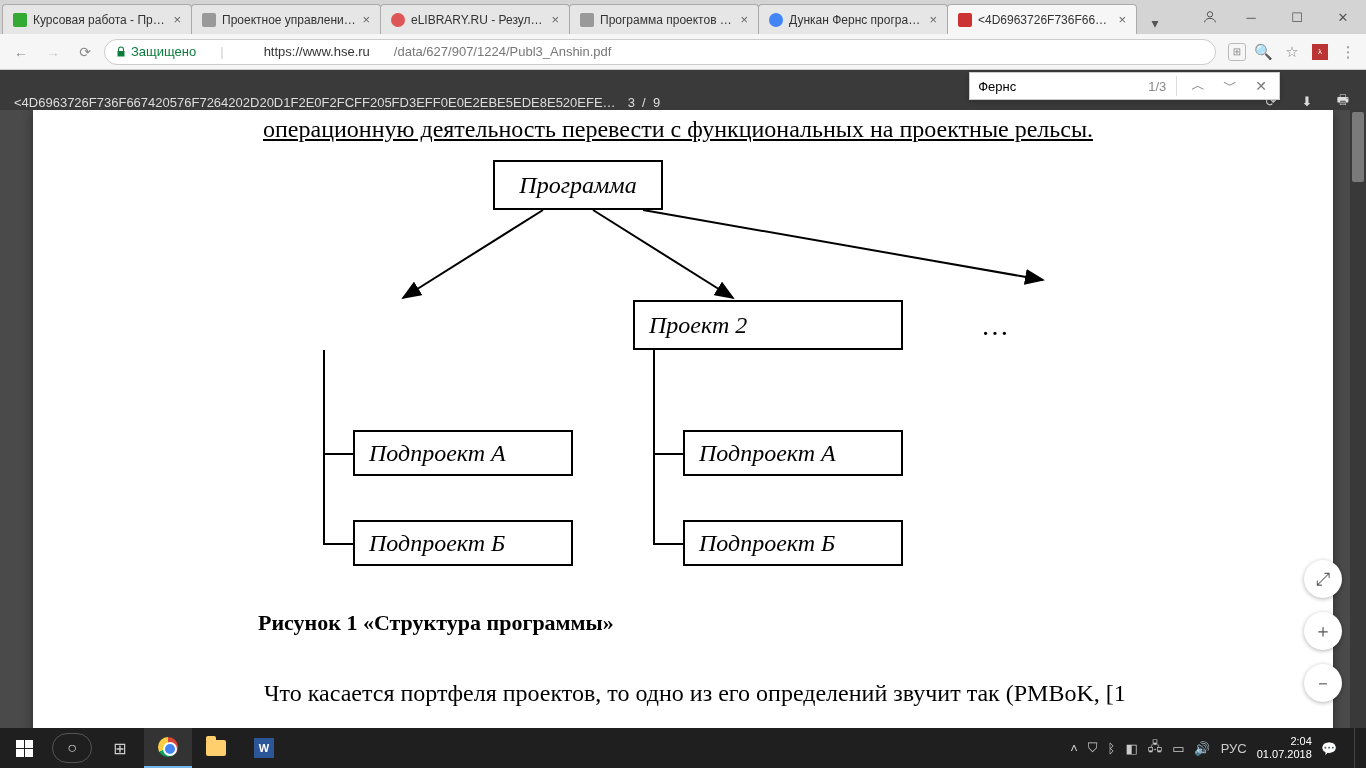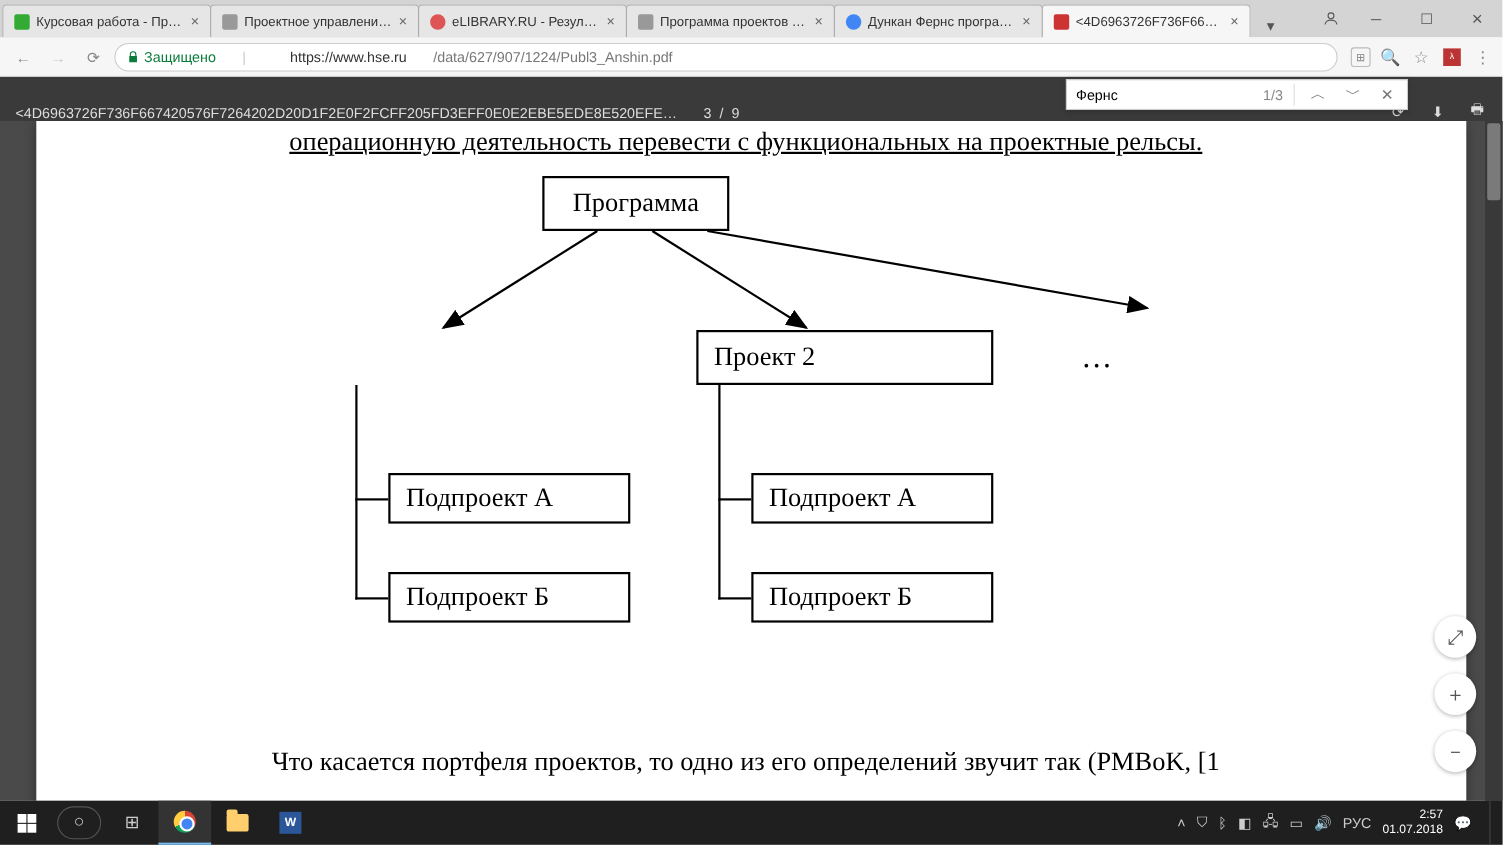--- a/index.html
+++ b/index.html
@@ -27,37 +27,37 @@
     .omnibox{flex:1;height:26px;border:1px solid #ccc;border-radius:13px;background:#fff;display:flex;align-items:center;padding:0 10px;font-size:13px;color:#333;gap:24px;overflow:hidden;}
     .secure{display:flex;align-items:center;gap:4px;color:#0a7c3b;flex:0 0 auto;}
     .url-host{color:#333;margin-left:16px;}
     .url-path{color:#777;}
     .addr-icons{display:flex;align-items:center;gap:8px;margin-left:6px;}
     .addr-icon{width:20px;height:20px;display:flex;align-items:center;justify-content:center;color:#888;font-size:15px;}
     .pdf-square{width:16px;height:16px;background:#b33;color:#fff;font-size:8px;display:flex;align-items:center;justify-content:center;}
     
     .pdfbar{height:40px;background:#3a3a3a;color:#ddd;display:flex;align-items:flex-end;padding:0 14px;font-size:13px;position:relative;}
     .pdfname{flex:0 1 auto;white-space:nowrap;overflow:hidden;text-overflow:ellipsis;max-width:680px;}
-    .pdfpage{margin-left:24px;white-space:nowrap;}
+    .pdfpage{margin-left:12px;white-space:nowrap;}
     .pdf-right{margin-left:auto;display:flex;align-items:center;gap:18px;}
     .pdf-ico{width:18px;height:18px;display:flex;align-items:center;justify-content:center;color:#ddd;}
     
     .findbar{position:absolute;right:86px;top:0;height:28px;background:#fff;border:1px solid #ccc;box-shadow:0 2px 6px rgba(0,0,0,.2);display:flex;align-items:center;padding:0 8px;gap:10px;color:#333;font-size:13px;z-index:5;margin-top:2px;}
     .findbar input{border:none;outline:none;font-size:13px;width:160px;}
     .find-count{color:#888;}
     .find-sep{width:1px;height:20px;background:#ddd;}
     .find-arrow,.find-close{color:#777;font-size:14px;padding:0 4px;}
     
     .docwrap{position:absolute;left:0;right:0;top:110px;bottom:40px;background:#4a4a4a;display:flex;justify-content:center;overflow:hidden;}
     .page{background:#fff;width:1300px;min-height:900px;margin-top:0;position:relative;font-family:"Times New Roman",serif;color:#000;box-shadow:0 2px 10px rgba(0,0,0,.4);}
     .page .para-top{position:absolute;left:230px;top:6px;font-size:24px;white-space:nowrap;text-decoration:underline;}
-    .diagram{position:absolute;left:180px;top:40px;width:960px;height:470px;}
+    .diagram{position:absolute;left:180px;top:40px;width:960px;height:470px;font-style:italic;}
     .box{position:absolute;border:2px solid #000;font-size:24px;display:flex;align-items:center;padding:0 14px;background:#fff;}
     .caption{position:absolute;left:225px;top:500px;font-weight:bold;font-size:22px;}
-    .para-bottom{position:absolute;left:214px;top:570px;font-size:24px;white-space:nowrap;}
+    .para-bottom{position:absolute;left:231px;top:570px;font-size:24px;white-space:nowrap;}
     .ellips{position:absolute;font-size:28px;}
     
     .vline{position:absolute;border-left:2px solid #000;}
     .hline{position:absolute;border-top:2px solid #000;}
     
     .zoomstack{position:absolute;right:24px;bottom:66px;display:flex;flex-direction:column;gap:14px;align-items:center;z-index:6;}
     .zoombtn{width:38px;height:38px;border-radius:50%;background:#fff;box-shadow:0 1px 4px rgba(0,0,0,.3);display:flex;align-items:center;justify-content:center;color:#555;font-size:18px;}
     
     .docscroll{position:absolute;right:0;top:110px;width:16px;bottom:40px;background:#393939;}
     .docscroll .thumb{position:absolute;left:2px;right:2px;top:2px;height:70px;background:#7a7a7a;border-radius:2px;}
@@ -207,20 +207,21 @@
 
       <div class="vline" style="left:110px;top:200px;height:195px;"></div>
       <div class="hline" style="left:110px;top:303px;width:30px;"></div>
       <div class="hline" style="left:110px;top:393px;width:30px;"></div>
 
       <div class="vline" style="left:440px;top:200px;height:195px;"></div>
       <div class="hline" style="left:440px;top:303px;width:30px;"></div>
       <div class="hline" style="left:440px;top:393px;width:30px;"></div>
     </div>
 
+    <div class="caption">Рисунок 1 «Структура программы»</div>
     <div class="para-bottom">Что касается портфеля проектов, то одно из его определений звучит так (PMBoK, [1</div>
   </div>
 </div>
 
 <div class="docscroll">
     <div class="thumb"></div>
   </div>
 
 <div class="zoomstack">
   <div class="zoombtn">⤢</div>
@@ -255,19 +256,19 @@
   <div class="tb-right">
     <span class="tray-ico">˄</span>
     <span class="tray-ico">⛉</span>
     <span class="tray-ico">ᛒ</span>
     <span class="tray-ico">◧</span>
     <span class="tray-ico">🖧</span>
     <span class="tray-ico">▭</span>
     <span class="tray-ico">🔊</span>
     <span class="tray-ico">РУС</span>
     <div class="clock">
-      <div>2:57</div>
+      <div>2:04</div>
       <div>01.07.2018</div>
     </div>
     <span class="tray-ico">💬</span>
     <div class="showdesktop"></div>
   </div>
 </div>
 
 </body></html>

